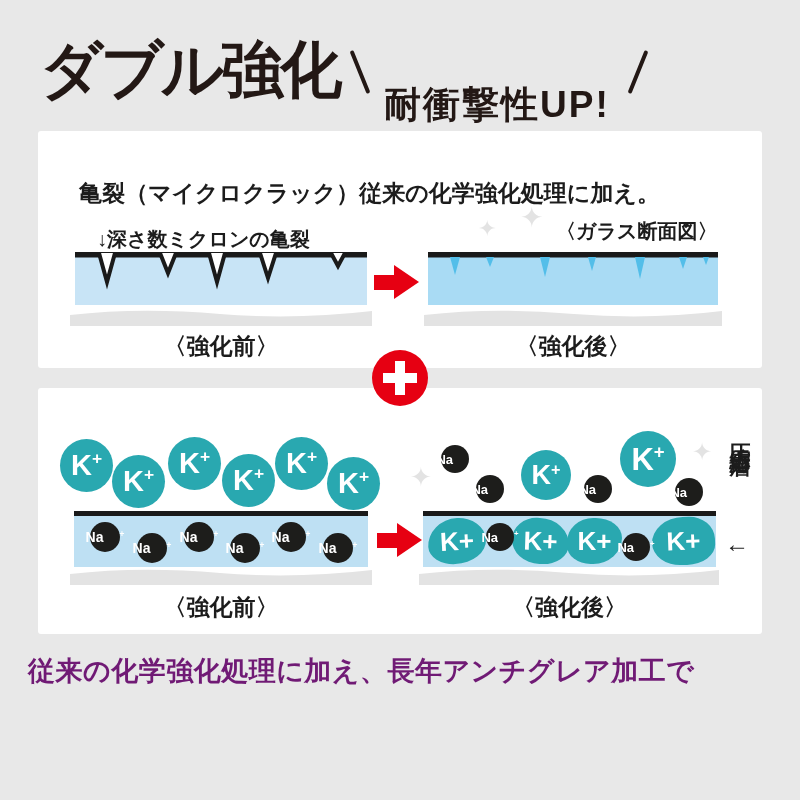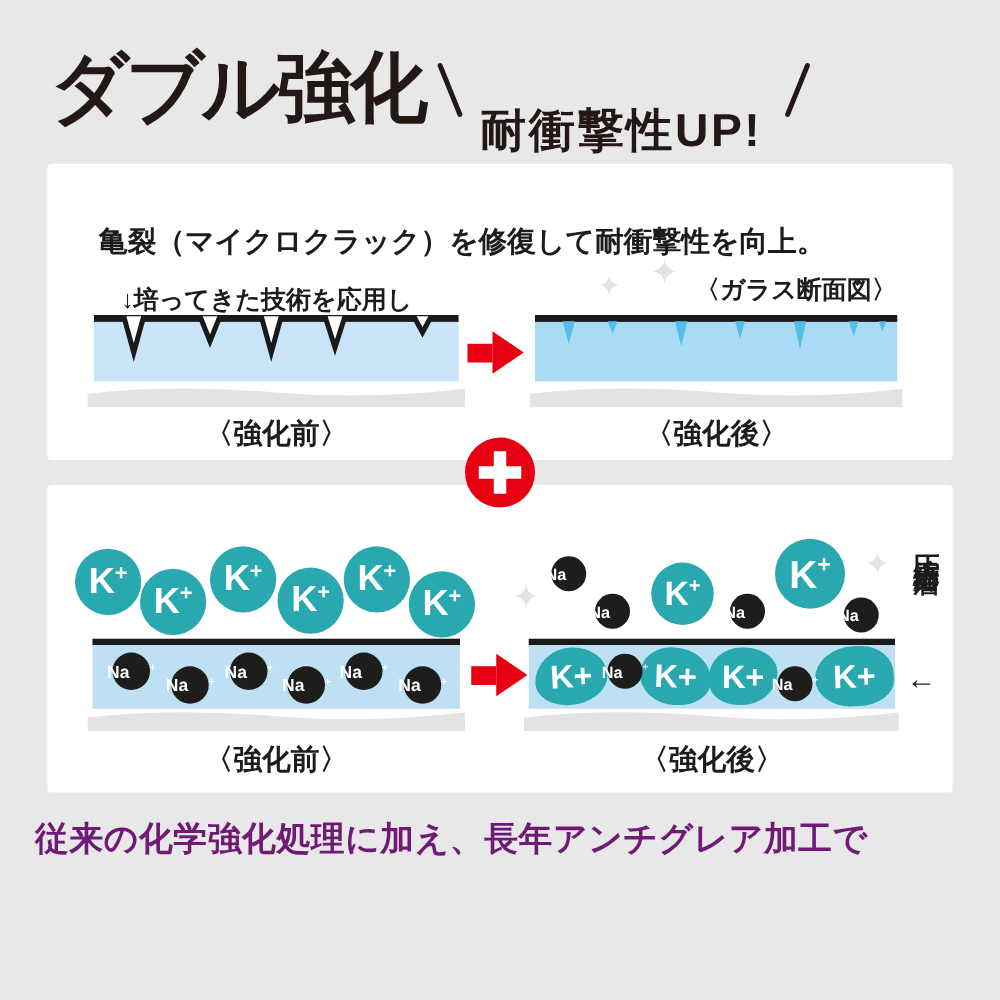--- a/index.html
+++ b/index.html
@@ -72,23 +72,23 @@
 <body>
 
 <div class="page">
 
   <div class="t page-title">ダブル強化</div>
   <div class="tag-slash l"></div>
   <div class="t tag-text">耐衝撃性UP!</div>
   <div class="tag-slash r"></div>
 
   <div class="panel p1"></div>
-  <div class="t heading h1b">亀裂（マイクロクラック）を修復して耐衝撃性を向上。</div>
-
-  <div class="t small-label" style="left:97px; top:226px;">↓培ってきた技術を応用し</div>
+  <div class="t heading h1b">亀裂（マイクロクラック）従来の化学強化処理に加え。</div>
+
+  <div class="t small-label" style="left:97px; top:226px;">↓深さ数ミクロンの亀裂</div>
   <div class="t small-label" style="left:556px; top:218px;">〈ガラス断面図〉</div>
 
   <svg class="glass-svg" style="left:75px; top:252px;" width="292" height="56" viewBox="0 0 292 56">
     <rect x="0" y="3" width="292" height="50" fill="#c8e4f6"></rect>
     <rect x="0" y="0" width="292" height="5.5" fill="#1a1a1a"></rect>
     <path d="M24,1 L32,30 L40,1" fill="#ffffff" stroke="#1a1a1a" stroke-width="4"></path>
     <path d="M85,1 L93,21 L101,1" fill="#ffffff" stroke="#1a1a1a" stroke-width="4"></path>
     <path d="M134,1 L142,30 L150,1" fill="#ffffff" stroke="#1a1a1a" stroke-width="4"></path>
     <path d="M185,1 L193,26 L201,1" fill="#ffffff" stroke="#1a1a1a" stroke-width="4"></path>
     <path d="M256,1 L263,14 L270,1" fill="#ffffff" stroke="#1a1a1a" stroke-width="4"></path>

